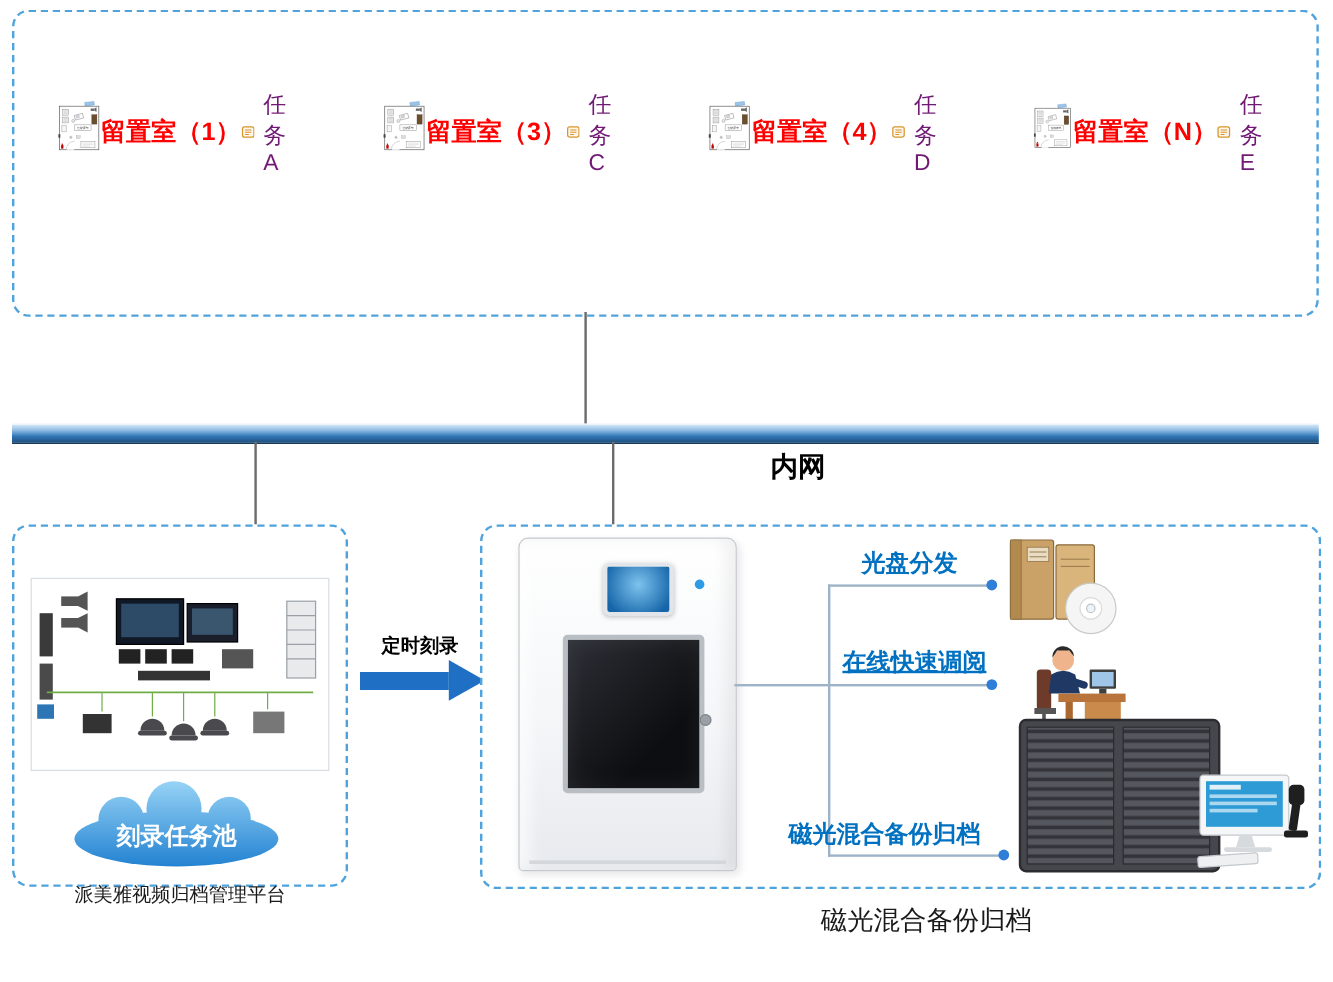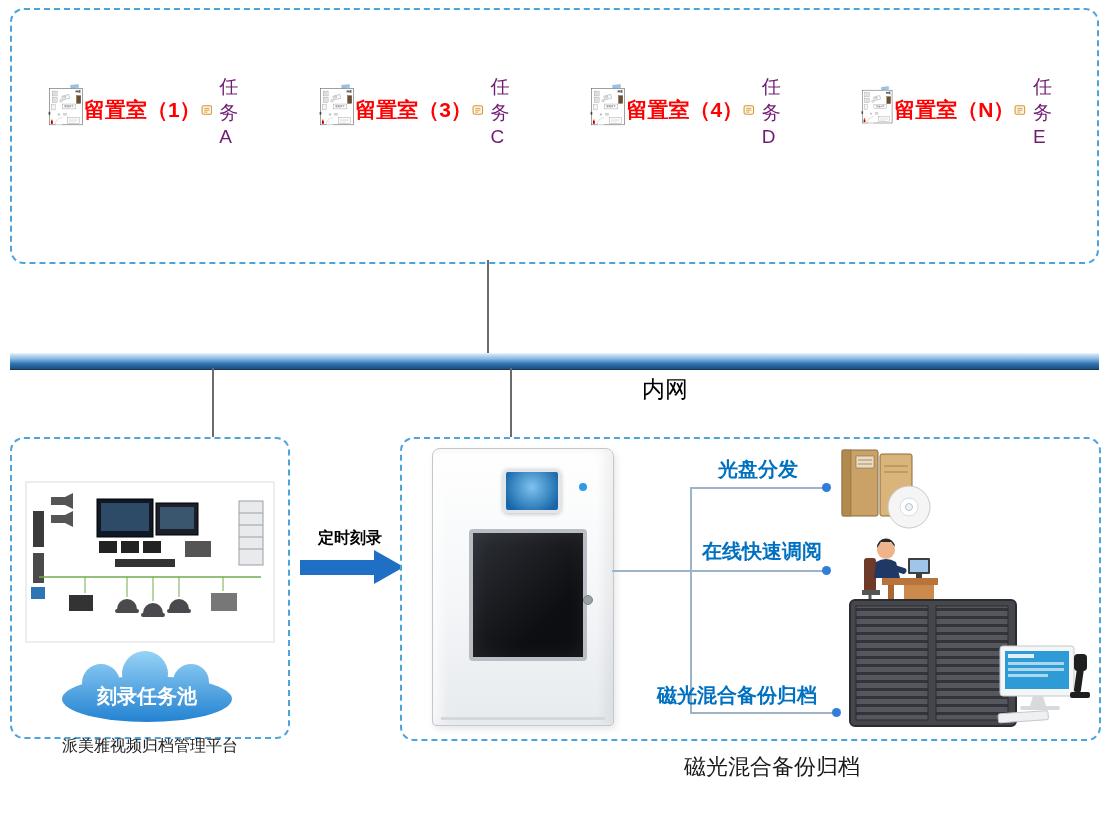--- a/index.html
+++ b/index.html
@@ -21,21 +21,21 @@
   .room-task { margin-top:9px; display:flex; align-items:center; gap:7px; font-size:19px; color:#701a75; }
   .task-icon { width:21px; height:21px; display:block; }
 
   
   .net-bar {
     position:absolute; left:10px; top:353px; width:1089px; height:15px;
     background:linear-gradient(to bottom,#d4e6f5 0%,#8fbce4 30%,#2e75b6 65%,#1f4e79 100%);
     border-top:1px solid #e8f1fa; border-bottom:1px solid #173a5a;
   }
   .net-label { position:absolute; left:615px; top:374px; width:100px; text-align:center;
-    font-size:23px; color:#000; font-weight:400; }
+    font-size:23px; color:#000; font-weight:700; }
   .vline { position:absolute; width:2px; background:#6b6b6b; }
   .vline-top   { left:487px; top:260px; height:93px; }
   .vline-left  { left:212px; top:368px; height:69px; }
   .vline-right { left:510px; top:368px; height:69px; }
 
   
   .left-title { position:absolute; left:0; right:0; top:13px; text-align:center;
     font-size:17px; font-weight:bold; color:#1a1a1a; }
   .cc-graphic { position:absolute; left:13px; top:42px; width:250px; height:162px; }
   .cloud { position:absolute; left:45px; top:210px; width:182px; height:76px; }
@@ -276,21 +276,21 @@
 
   <div class="cline" style="left:612px; top:570px; width:216px; height:2px;"></div>
   <div class="cline" style="left:690px; top:487px; width:2px; height:227px;"></div>
   <div class="cline" style="left:690px; top:487px; width:136px; height:2px;"></div>
   <div class="cline" style="left:690px; top:712px; width:148px; height:2px;"></div>
   <div class="cdot" style="left:822px; top:483px;"></div>
   <div class="cdot" style="left:822px; top:566px;"></div>
   <div class="cdot" style="left:832px; top:708px;"></div>
 
   <div class="out-label" style="left:688px; top:456px; width:140px;">光盘分发</div>
-  <div class="out-label" style="left:688px; top:538px; width:148px;">在线快速调阅</div>
+  <div class="out-label" style="left:688px; top:538px; width:148px;text-decoration:underline;">在线快速调阅</div>
   <div class="out-label" style="left:642px; top:682px; width:190px;">磁光混合备份归档</div>
 
   <svg class="out-img" style="left:838px; top:446px; width:95px; height:85px;" viewBox="0 0 95 85">
     <rect x="4" y="4" width="36" height="66" rx="2" fill="#caa268" stroke="#8a6a3c"></rect>
     <rect x="4" y="4" width="9" height="66" fill="#b08a4e" stroke="#8a6a3c" stroke-width="0.6"></rect>
     <rect x="18" y="10" width="18" height="12" fill="#e9dcc3" stroke="#8a6a3c" stroke-width="0.6"></rect>
     <line x1="20" y1="14" x2="34" y2="14" stroke="#8a6a3c" stroke-width="0.7"></line>
     <line x1="20" y1="18" x2="34" y2="18" stroke="#8a6a3c" stroke-width="0.7"></line>
     <rect x="42" y="8" width="32" height="62" rx="2" fill="#d9b57c" stroke="#8a6a3c"></rect>
     <line x1="46" y1="20" x2="70" y2="20" stroke="#8a6a3c" stroke-width="0.7"></line>

